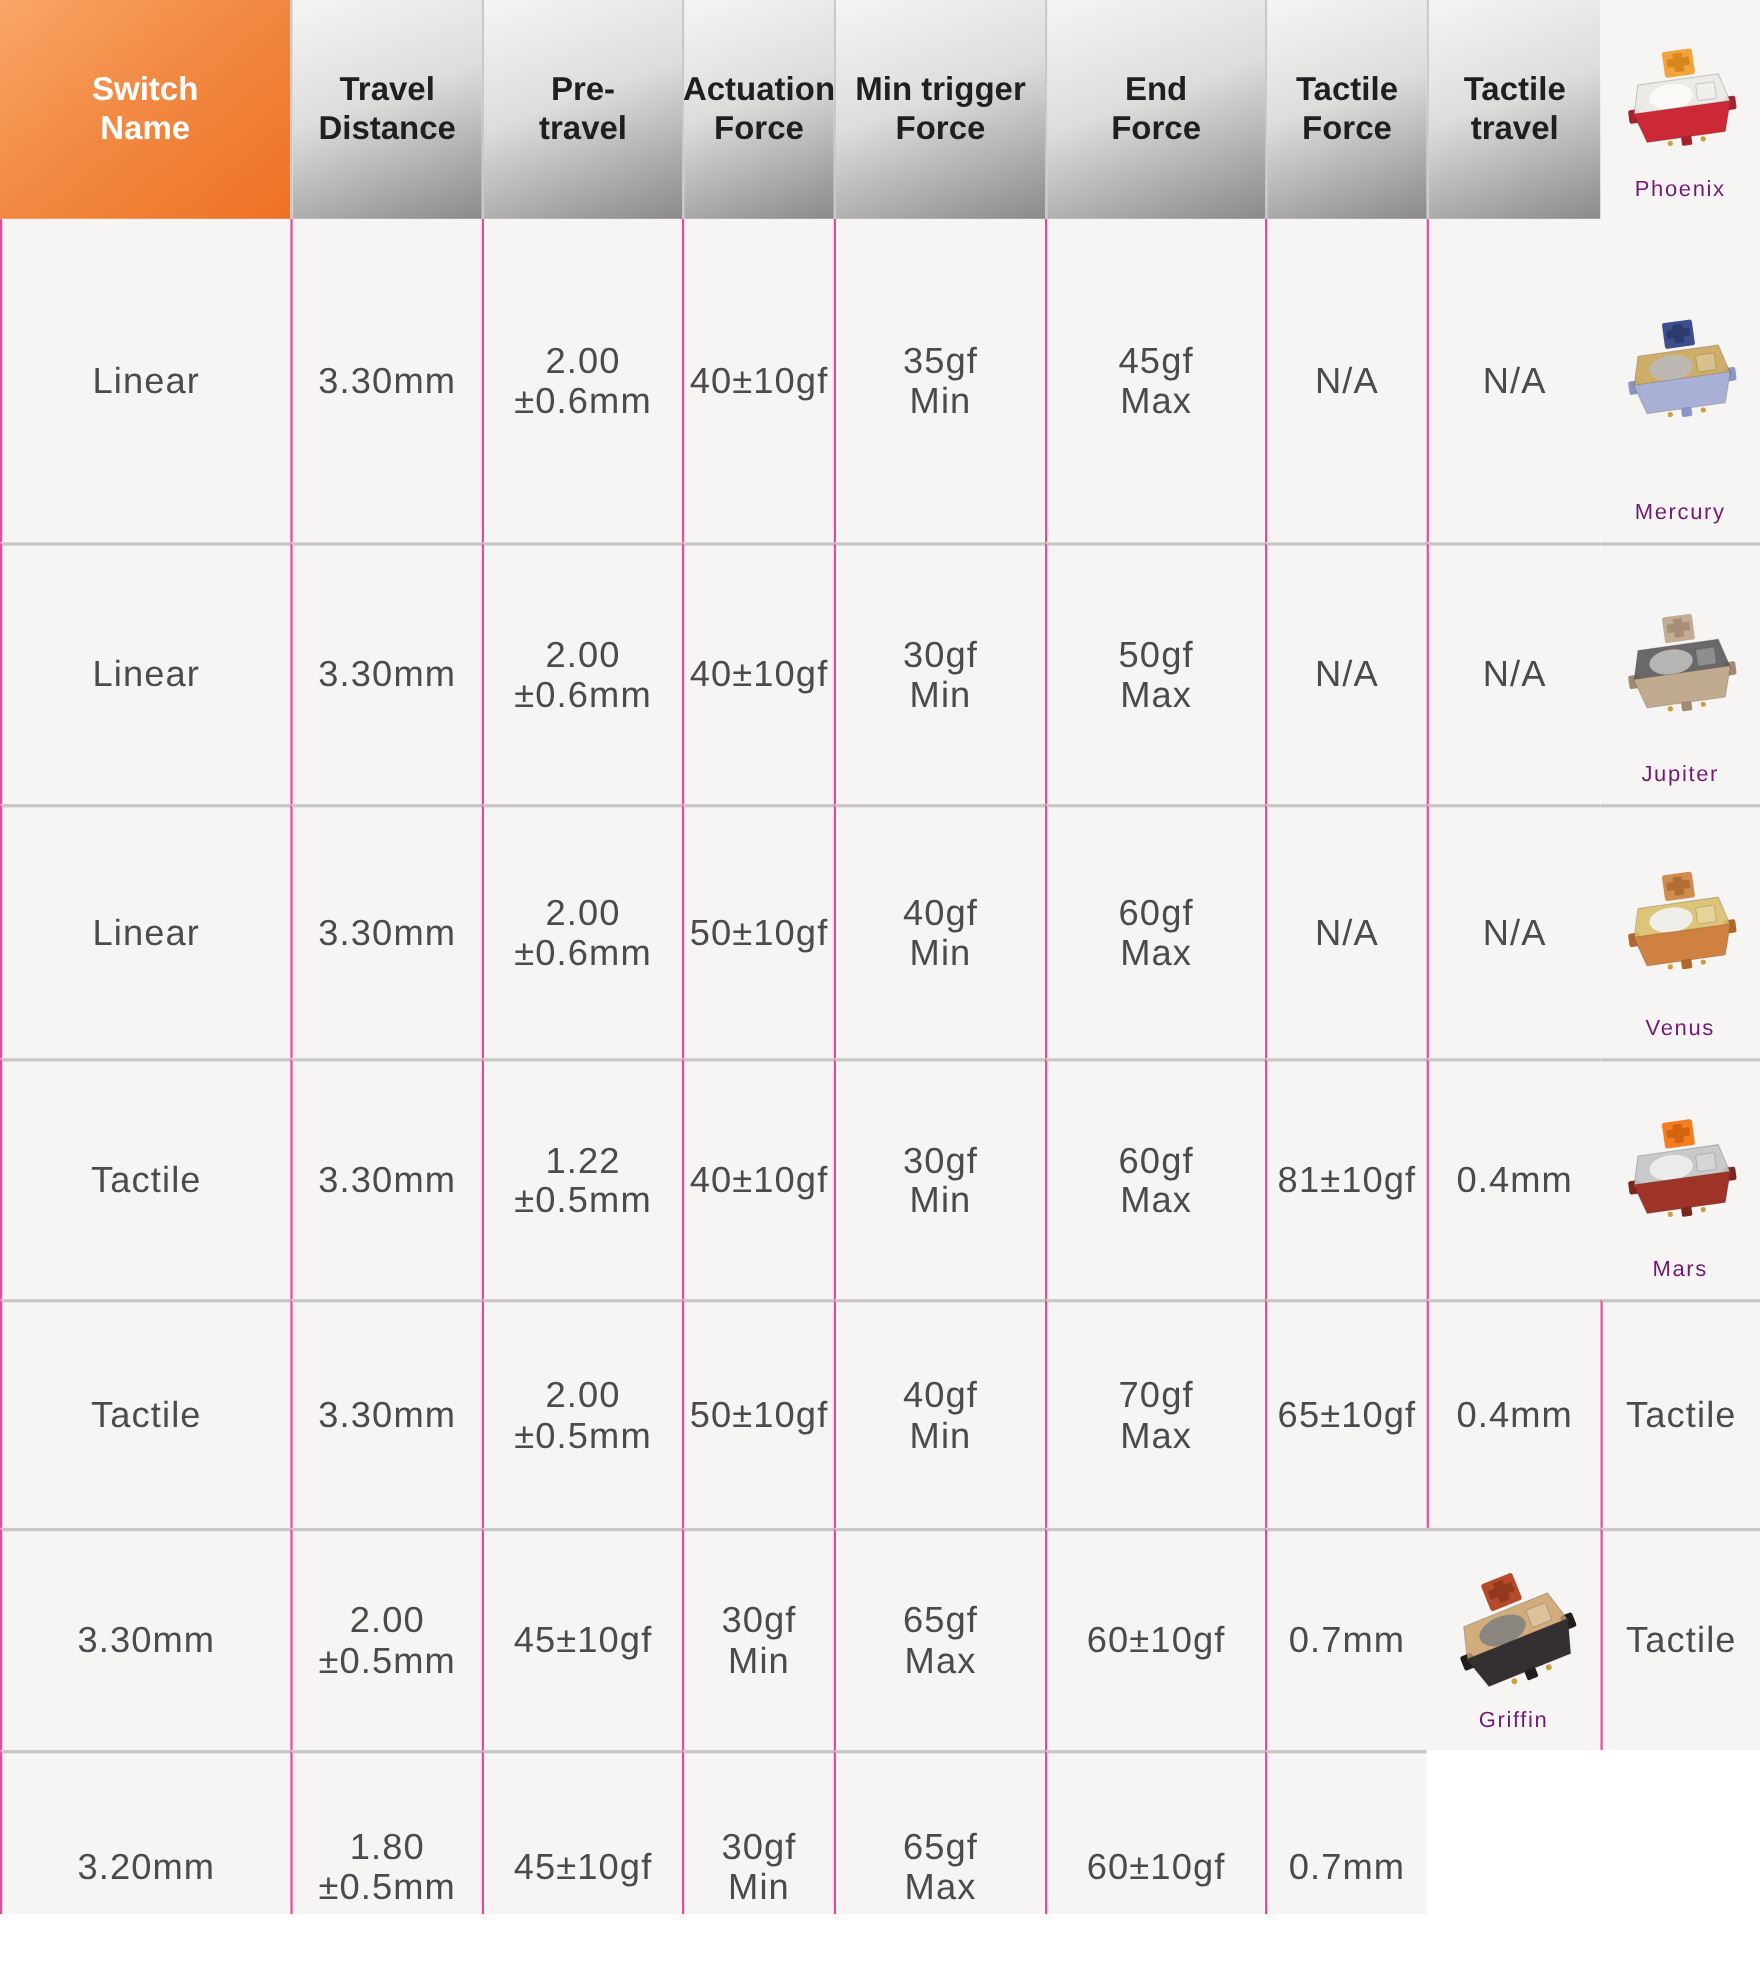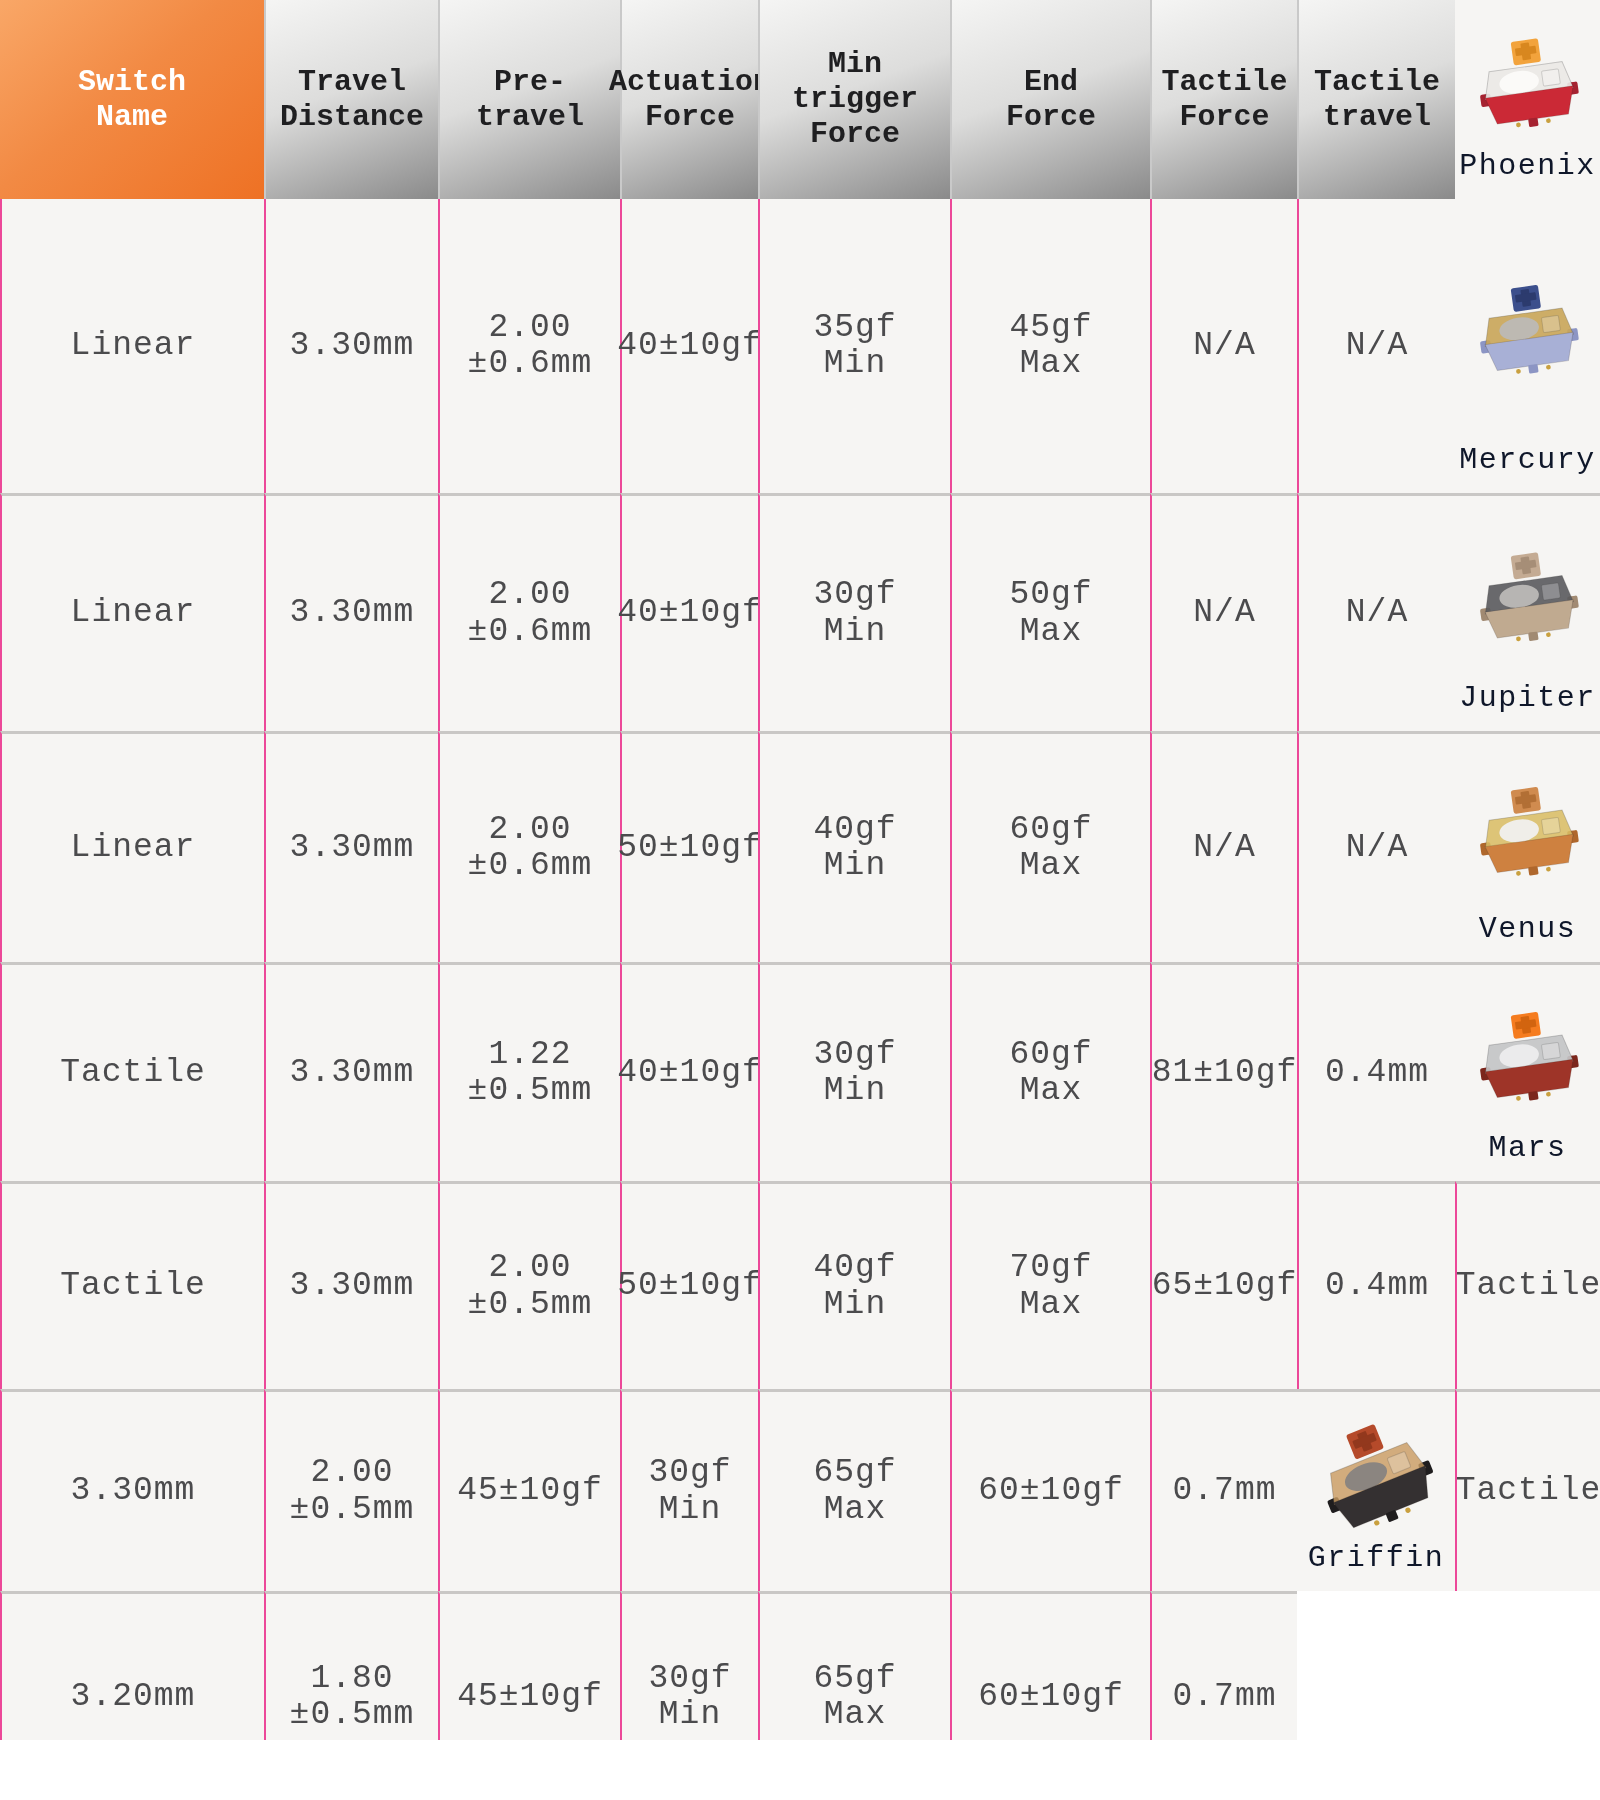--- a/index.html
+++ b/index.html
@@ -1,21 +1,21 @@
 <!DOCTYPE html>
 <html><head>
 <meta charset="utf-8">
 <style>
   html,body{margin:0;padding:0;background:#ffffff;}
   .grid{
     width:1600px;height:1740px;
     display:grid;
     grid-template-columns:264px 174px 182px 138px 192px 200px 147px 158px 145px;
     grid-template-rows:199px 294px 238px 231px 219px 208px 202px 209px;
-    font-family:Liberation Mono, monospace;
+    font-family:Liberation Sans, sans-serif;
     overflow:hidden;
   }
   .hcell{
     background:linear-gradient(160deg,#f5f5f4 0%,#dddddc 45%,#9c9c9c 88%,#8a8a8a 100%);
     display:flex;flex-direction:column;align-items:center;justify-content:center;
     font-weight:700;font-size:30px;line-height:1.16;color:#1f1f21;text-align:center;
   }
   .hcell.vl{border-left:2px solid #c9c9c9;text-align:center;}
   .hcell.orange{
     background:linear-gradient(140deg,#f9a767 0%,#f28a44 45%,#ee7124 100%);
@@ -27,21 +27,21 @@
     color:#4b4b4d;font-size:33px;font-weight:300;letter-spacing:1px;line-height:1.1;
     text-align:center;
   }
   .cell.vl{border-left:2px solid #ec4899;}
   .cell.rt{border-top:3px solid #c9c7c5;}
   
   .grid > .rt:nth-child(-n+18){border-top:none;}
   .name-cell{justify-content:flex-end;padding:10px 6px 0;}
   .art{flex:1 1 auto;min-height:0;width:100%;display:flex;align-items:center;justify-content:center;padding:14px 10px 4px;box-sizing:border-box;}
   .art svg{height:100%;max-height:240px;max-width:92%;}
-  .sw-label{flex:0 0 auto;margin:2px 0 16px;font-size:30px;color:#0f172a;letter-spacing:1.5px;}
+  .sw-label{flex:0 0 auto;margin:2px 0 16px;font-size:20px;color:#701a75;letter-spacing:1.5px;}
   .two div{white-space:nowrap;}
 </style>
 </head>
 <body>
 
 <div class="grid" id="grid">
   <div class="hcell orange">
     <div>Switch</div>
     <div>Name</div>
   </div>

